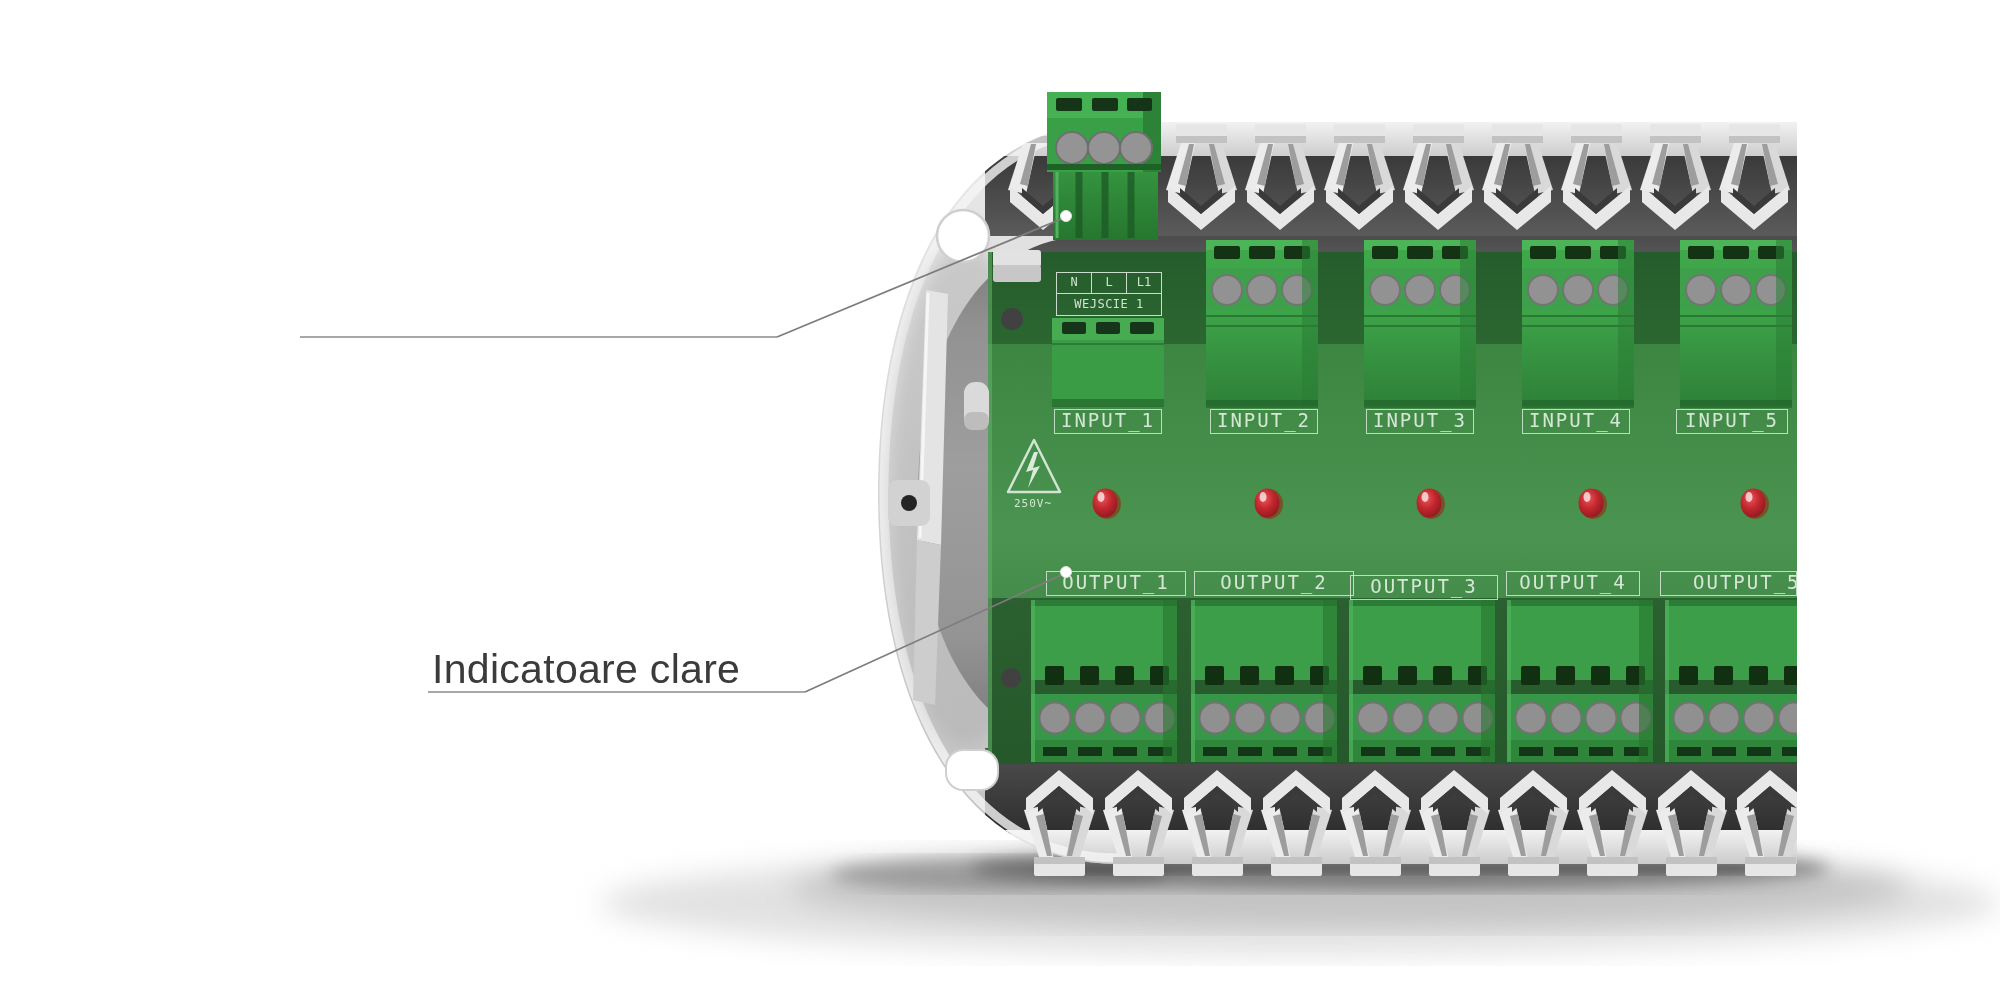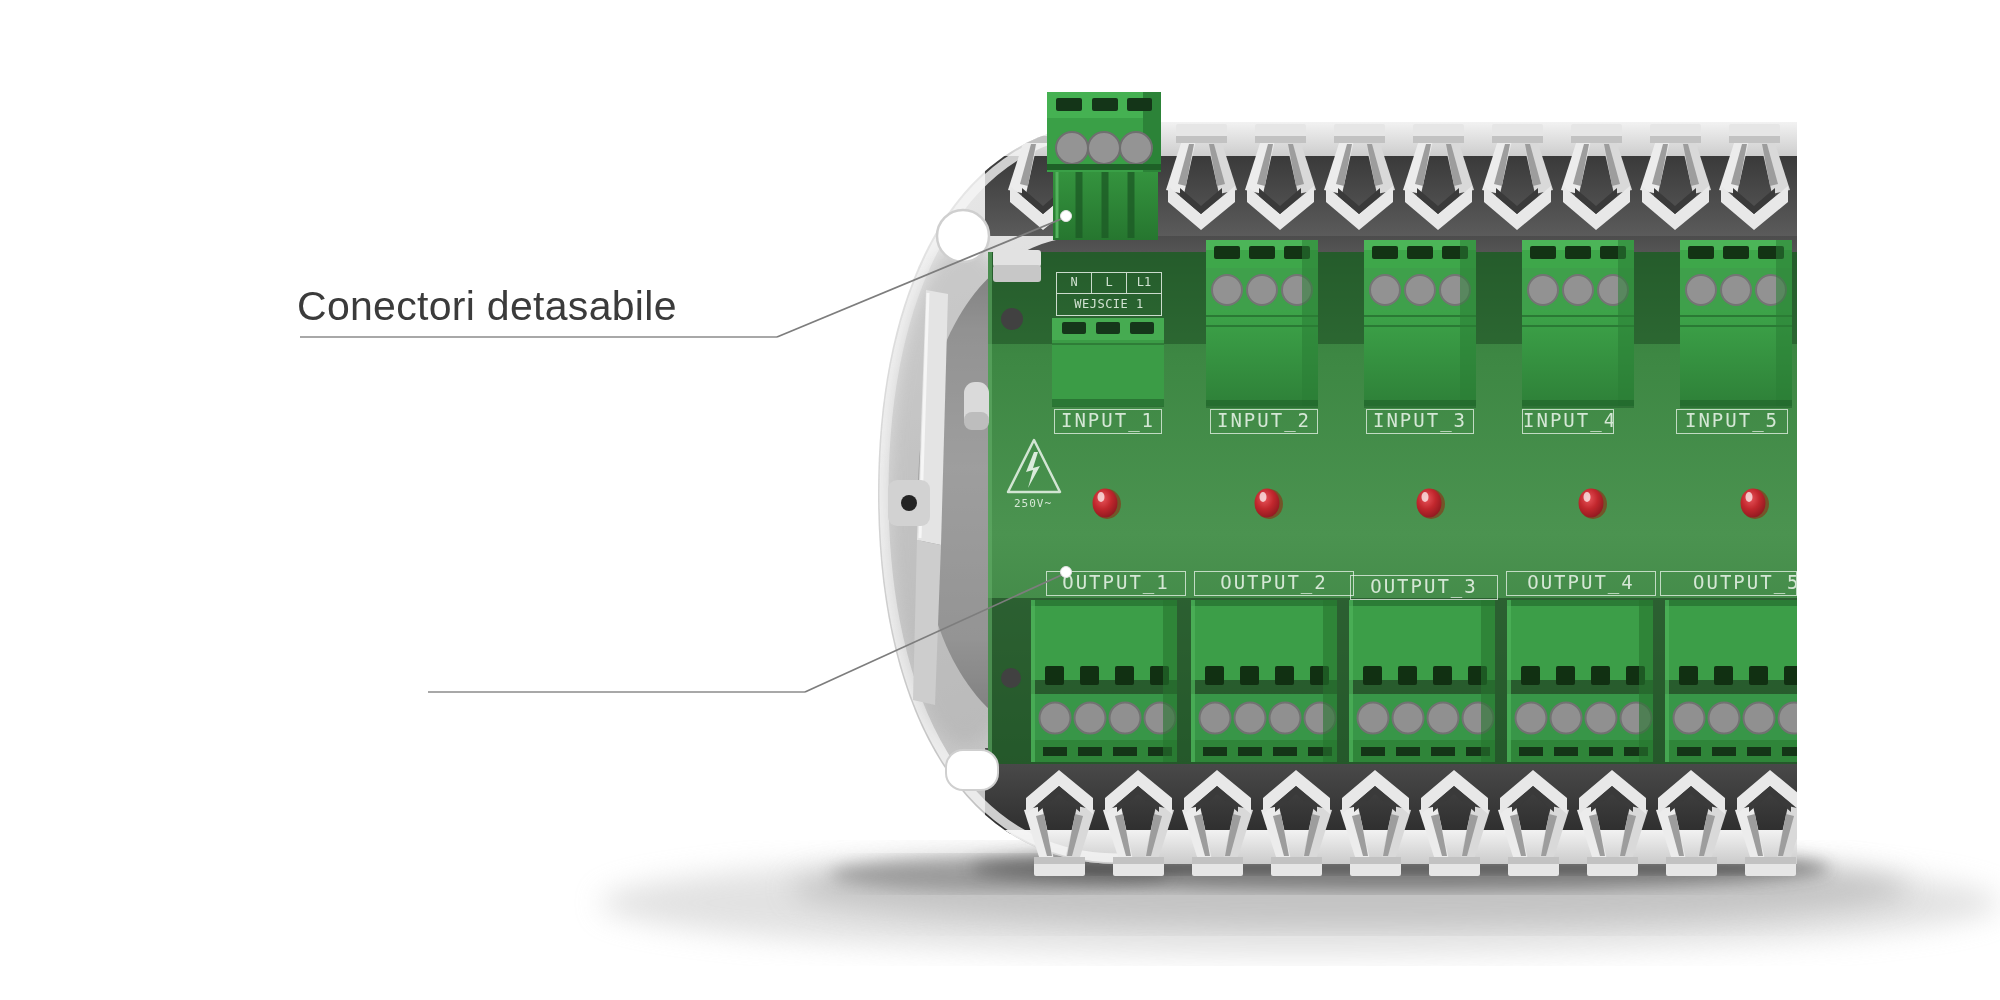--- a/index.html
+++ b/index.html
@@ -417,32 +417,32 @@
       <div class="pt-cell">N</div>
       <div class="pt-cell">L</div>
       <div class="pt-cell">L1</div>
     </div>
     <div class="pt-row2">WEJSCIE 1</div>
   </div>
 
   <div class="io-box silk" style="left:1054px;top:409px;width:108px;">INPUT_1</div>
   <div class="io-box silk" style="left:1210px;top:409px;width:108px;">INPUT_2</div>
   <div class="io-box silk" style="left:1366px;top:409px;width:108px;">INPUT_3</div>
-  <div class="io-box silk" style="left:1522px;top:409px;width:92px;">INPUT_4</div>
+  <div class="io-box silk" style="left:1522px;top:409px;width:108px;">INPUT_4</div>
   <div class="io-box silk" style="left:1676px;top:409px;width:112px;">INPUT_5</div>
 
   <div class="io-box silk" style="left:1046px;top:571px;width:140px;">OUTPUT_1</div>
   <div class="io-box silk" style="left:1194px;top:571px;width:160px;">OUTPUT_2</div>
   <div class="io-box silk" style="left:1350px;top:575px;width:148px;">OUTPUT_3</div>
-  <div class="io-box silk" style="left:1506px;top:571px;width:150px;">OUTPUT_4</div>
+  <div class="io-box silk" style="left:1506px;top:571px;width:134px;">OUTPUT_4</div>
   <div class="io-box silk" style="left:1660px;top:571px;width:137px;padding-left:32px;">OUTPUT_5</div>
 
   <div class="volt silk" style="left:1004px;top:497px;">250V~</div>
 
-  <div class="callout" style="left:297px;top:283px;">Conectori detasabile</div>
+  <div class="callout" style="left:432px;top:646px;">Indicatoare clare</div>
 
   <svg class="layer" width="2000" height="1000" viewBox="0 0 2000 1000">
     <g>
       <line x1="300" y1="337" x2="777" y2="337" stroke="#a8a8a8" stroke-width="1.8"></line>
       <line x1="777" y1="337" x2="1066" y2="217" stroke="#7d7d7d" stroke-width="1.8"></line>
       <circle cx="1066" cy="216" r="5.5" fill="#ffffff" stroke="#e2e2e2" stroke-width="1"></circle>
     </g>
     <g>
       <line x1="428" y1="692" x2="805" y2="692" stroke="#a8a8a8" stroke-width="1.8"></line>
       <line x1="805" y1="692" x2="1066" y2="573" stroke="#7d7d7d" stroke-width="1.8"></line>

